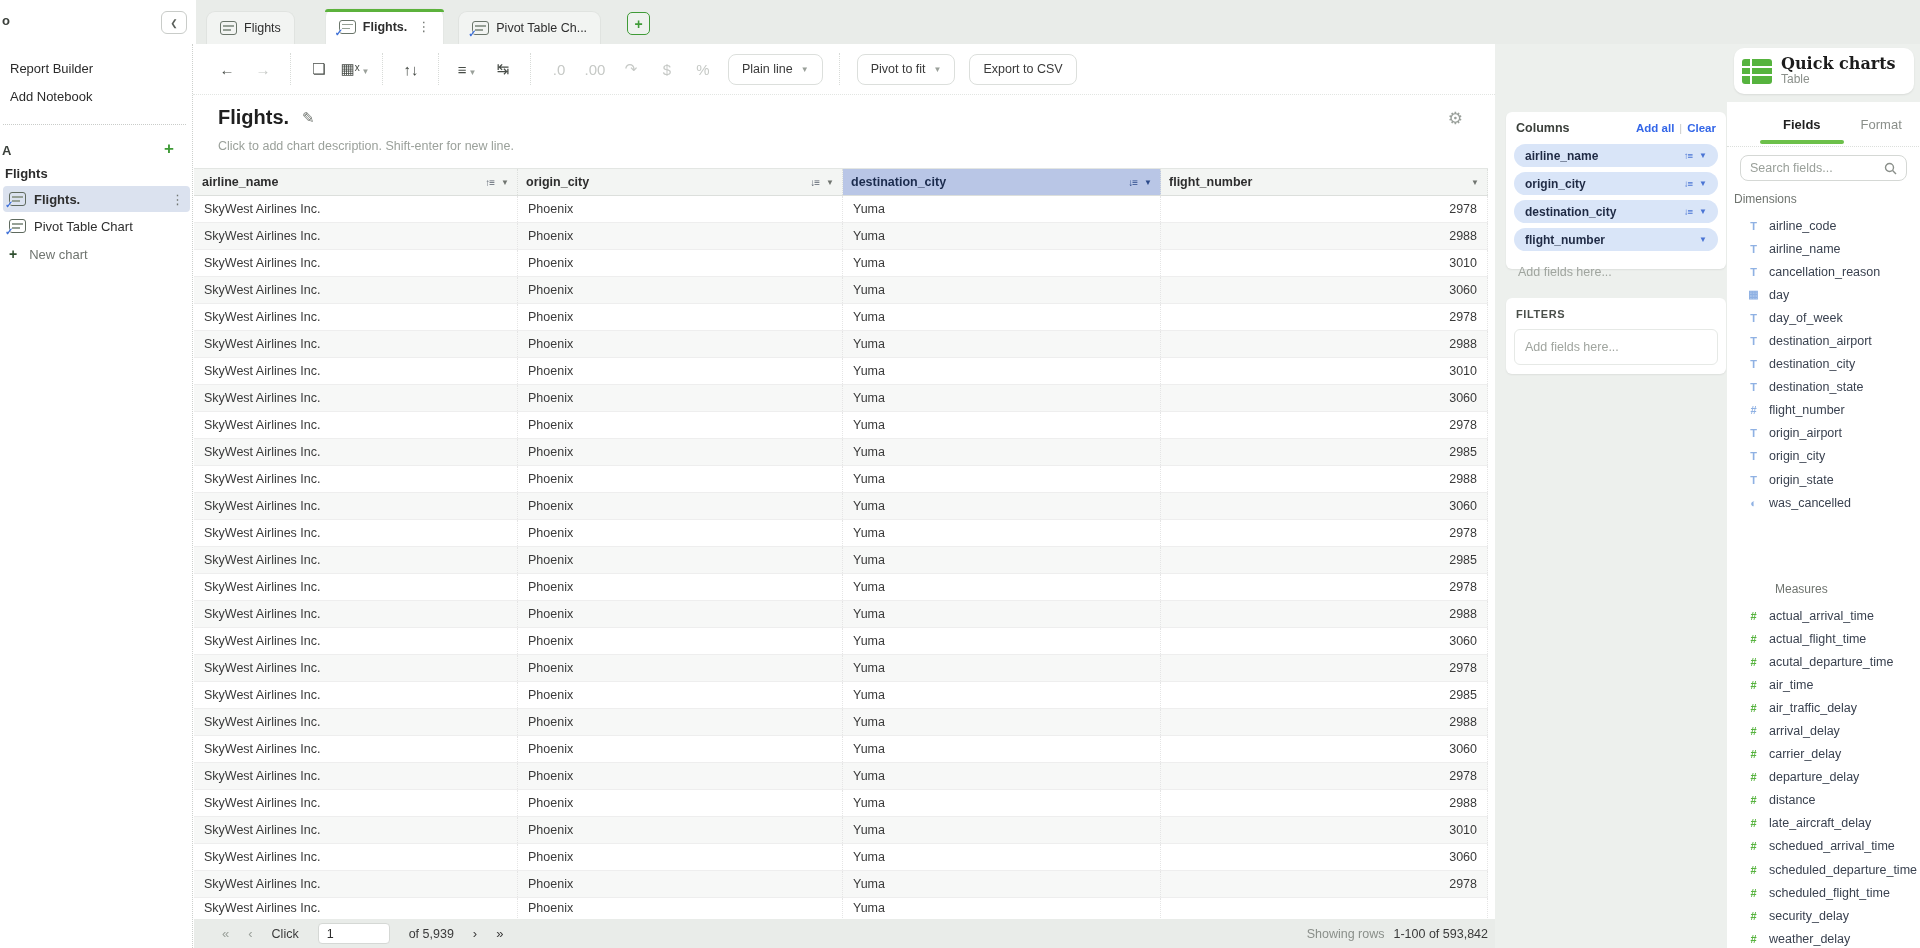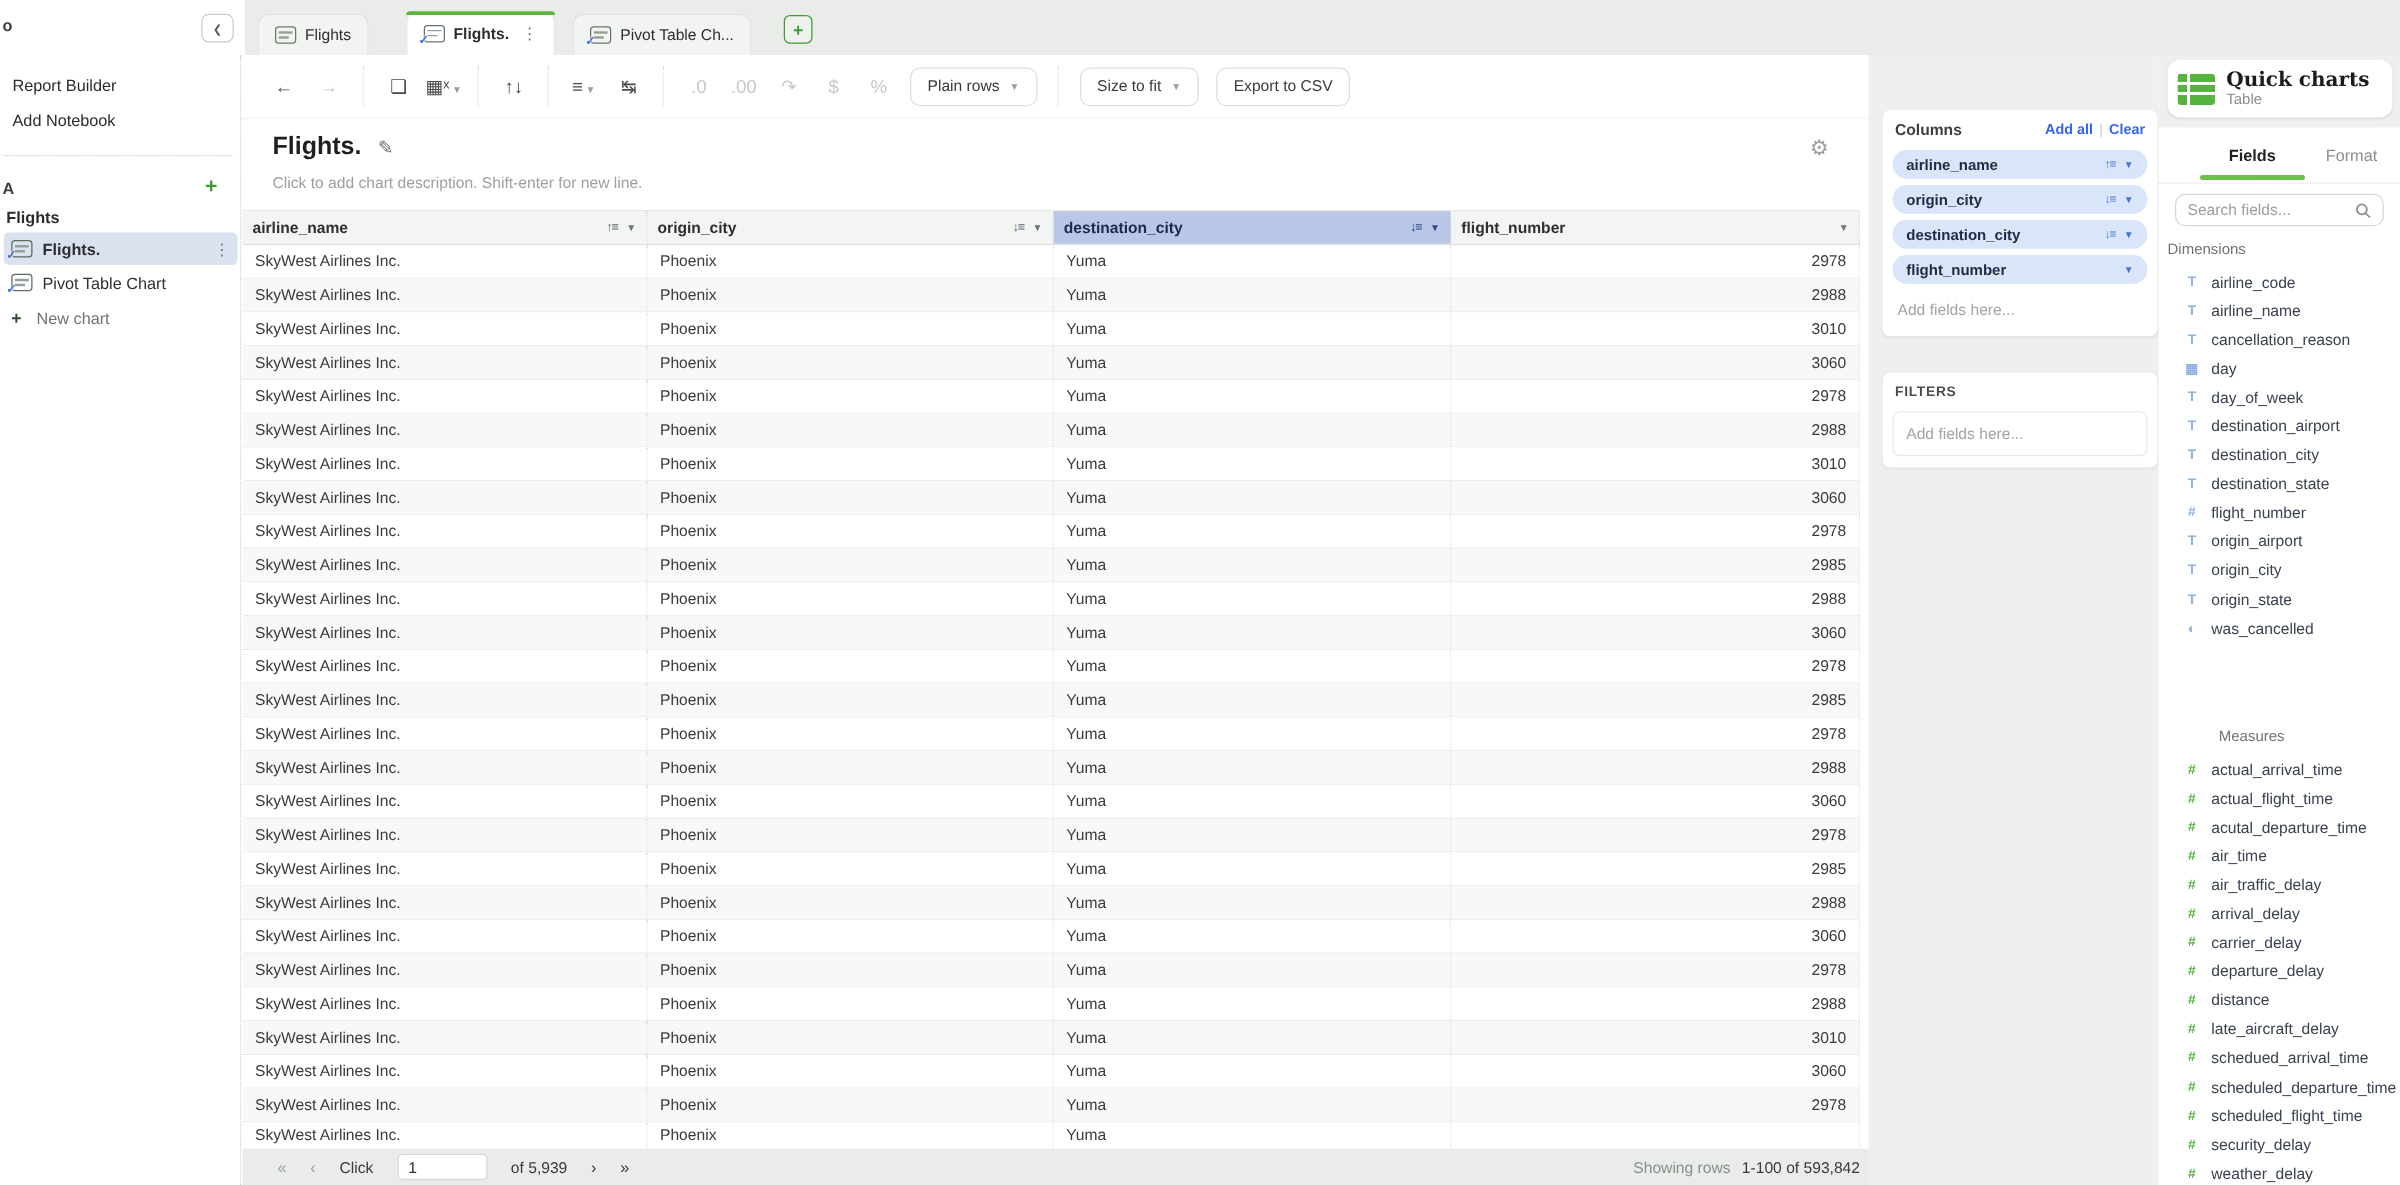--- a/index.html
+++ b/index.html
@@ -88,21 +88,21 @@
     font-size:12.5px;padding:0 0 0 8px;font-family:"Liberation Sans",sans-serif;color:#2e2e2e;}
   .pb-showing{position:absolute;right:234px;top:0;height:100%;display:flex;align-items:center;gap:9px;}
   .pb-showing .lbl{color:#8a8f8a;}
   .pb-update{position:absolute;left:1339px;top:0;height:100%;display:flex;align-items:center;gap:9px;cursor:pointer;}
   .pb-update .lbl{color:#6f746f;}
   .pb-update .caret{font-size:8px;color:#4a4f4a;}
   
   .colpanel{position:absolute;left:1495px;top:44px;width:232px;height:904px;background:#edf0ed;}
   .card{position:absolute;left:11px;width:220px;background:#fff;border-radius:6px;
     box-shadow:0 1px 2px rgba(0,0,0,.07);box-sizing:border-box;}
-  .card.columns{top:44px;height:181px;padding:9px 8px;}
+  .card.columns{top:68px;height:157px;padding:9px 8px;}
   .card-head{display:flex;align-items:center;padding:0 2px 9px 2px;}
   .card-title{font-size:12.5px;font-weight:bold;color:#3a3f3a;flex:1;}
   .link{font-size:11.5px;font-weight:bold;color:#3366e8;cursor:pointer;}
   .link-sep{color:#c6c9c6;margin:0 5px;font-size:11px;}
   .pill{display:flex;align-items:center;height:23px;background:#d9e5f8;border-radius:12px;
     padding:0 11px;margin-bottom:5px;font-size:12px;font-weight:bold;color:#1f2a44;cursor:pointer;}
   .pill .sg{margin-left:auto;font-size:9.5px;color:#4a74d4;margin-right:0;}
   .pill .caret{font-size:8px;color:#4a74d4;margin-left:7px;}
   .add-fields{font-size:12.5px;color:#a0a59f;padding:9px 4px 0 4px;cursor:text;}
   .card.filters{top:254px;height:76px;padding:8px;}
@@ -214,26 +214,26 @@
         <span class="tb-divider"></span>
         <span class="tbi">≡<span class="caret">▼</span></span>
         <span class="tbi">↹</span>
         <span class="tb-divider"></span>
         <span class="tbi dis">.0</span>
         <span class="tbi dis">.00</span>
         <span class="tbi dis">↷</span>
         <span class="tbi dis">$</span>
         <span class="tbi dis">%</span>
         <div class="tb-btn">
-          <span>Plain rows</span>
+          <span>Plain line</span>
           <span class="caret">▼</span>
         </div>
         <span class="tb-divider"></span>
         <div class="tb-btn">
-          <span>Size to fit</span>
+          <span>Pivot to fit</span>
           <span class="caret">▼</span>
         </div>
         <div class="tb-btn">
           <span>Export to CSV</span>
         </div>
       </div>
     <div class="chart-title">
       <span>Flights.</span>
       <span class="pencil">✎</span>
     </div>

